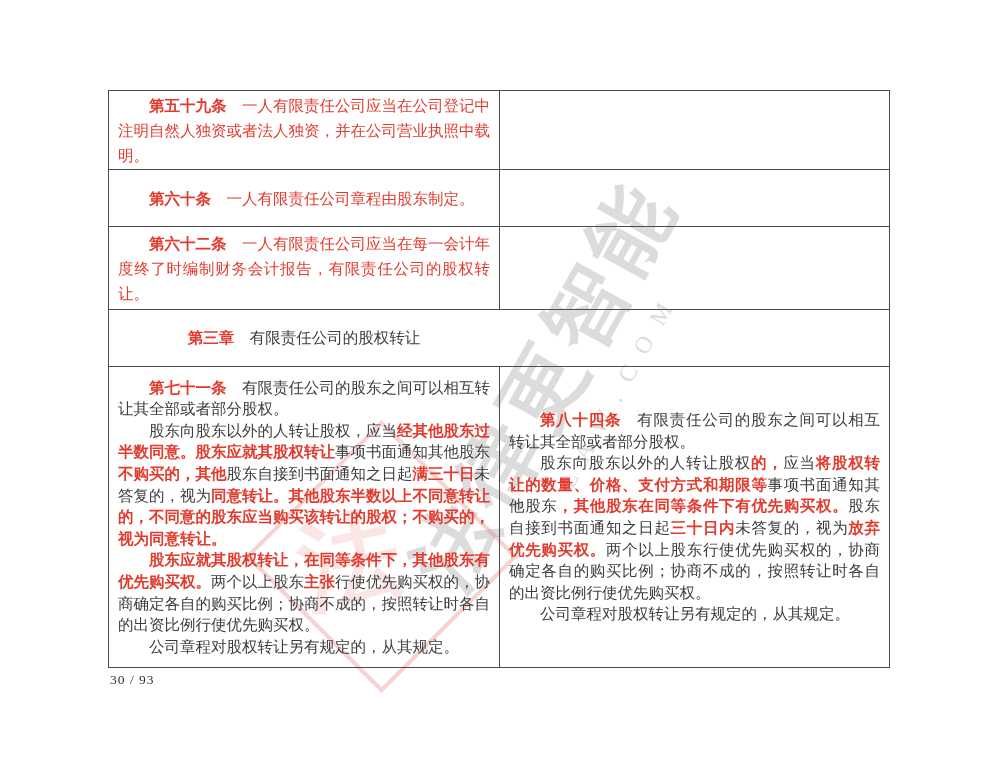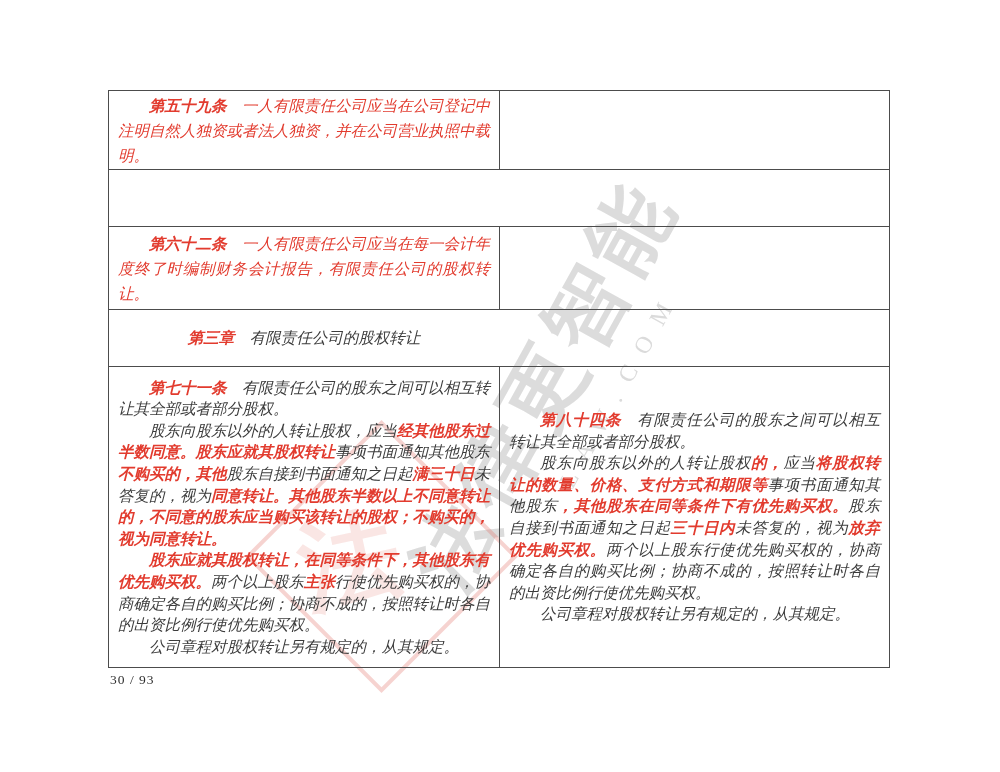--- a/index.html
+++ b/index.html
@@ -37,21 +37,21 @@
   }
   .t-row{display:flex;flex:0 0 auto;border-bottom:1.5px solid #4c4c4c;box-sizing:border-box;}
   .t-row:last-child{border-bottom:none;flex:1 1 auto;}
   .t-cell{
     width:50%;box-sizing:border-box;padding:4px 9px;
     display:flex;flex-direction:column;justify-content:center;
   }
   .t-cell + .t-cell{border-left:1.5px solid #4c4c4c;}
   .para{
     margin:0;font-size:15.5px;color:#3c3c3c;
-    text-align:justify;text-justify:inter-ideograph;text-indent:2em;font-style:italic;
+    text-align:justify;text-justify:inter-ideograph;text-indent:2em;
   }
   .row-article .para{line-height:25px;}
   .row-chapter .t-cell{align-items:center;}
   .row-chapter .para{text-indent:0;line-height:22px;}
   .row-long .para{line-height:21.6px;}
   .run-k{color:#3c3c3c;}
   .run-r{color:#e23b2e;}
   .run-rb{color:#e23b2e;font-weight:bold;}
   
   .page-number{
@@ -70,20 +70,23 @@
 <div class="doc-table">
 
   <div class="t-row row-article" style="height:79px;">
     <div class="t-cell">
         <p class="para"><span class="run-rb">第五十九条</span><span class="run-r">　一人有限责任公司应当在公司登记中注明自然人独资或者法人独资，并在公司营业执照中载明。</span></p>
       </div>
     <div class="t-cell"></div>
   </div>
 
   <div class="t-row row-article" style="height:57px;">
+    <div class="t-cell">
+        <p class="para"><span class="run-rb">第六十条</span><span class="run-r">　一人有限责任公司章程由股东制定。</span></p>
+      </div>
     <div class="t-cell"></div>
   </div>
 
   <div class="t-row row-article" style="height:83px;">
     <div class="t-cell">
         <p class="para"><span class="run-rb">第六十二条</span><span class="run-r">　一人有限责任公司应当在每一会计年度终了时编制财务会计报告，有限责任公司的股权转让。</span></p>
       </div>
     <div class="t-cell"></div>
   </div>
 

